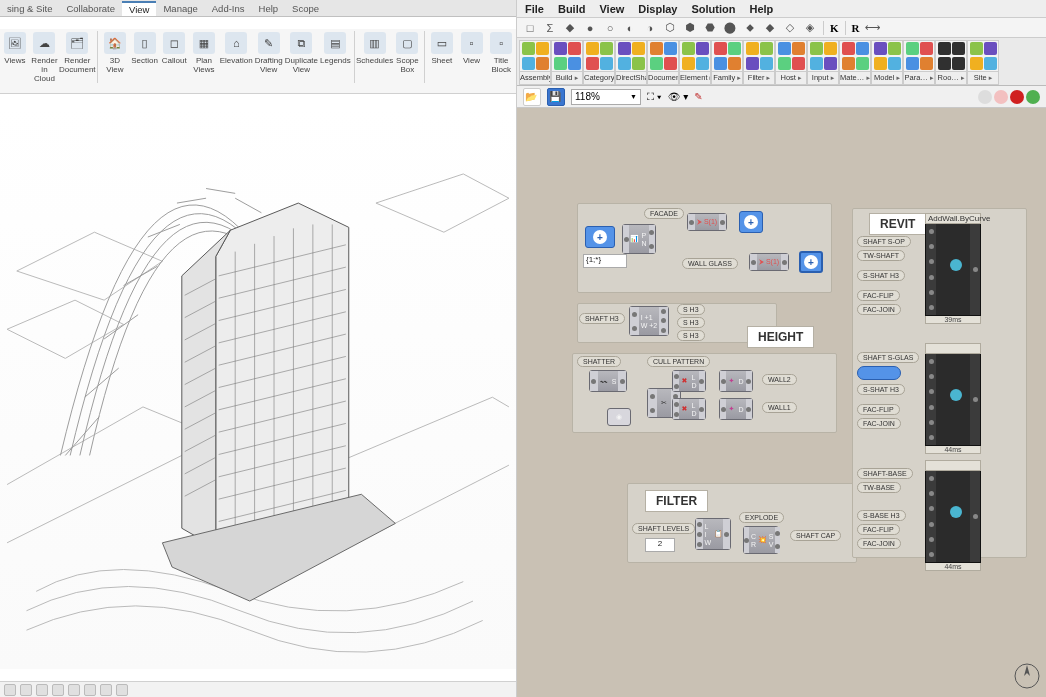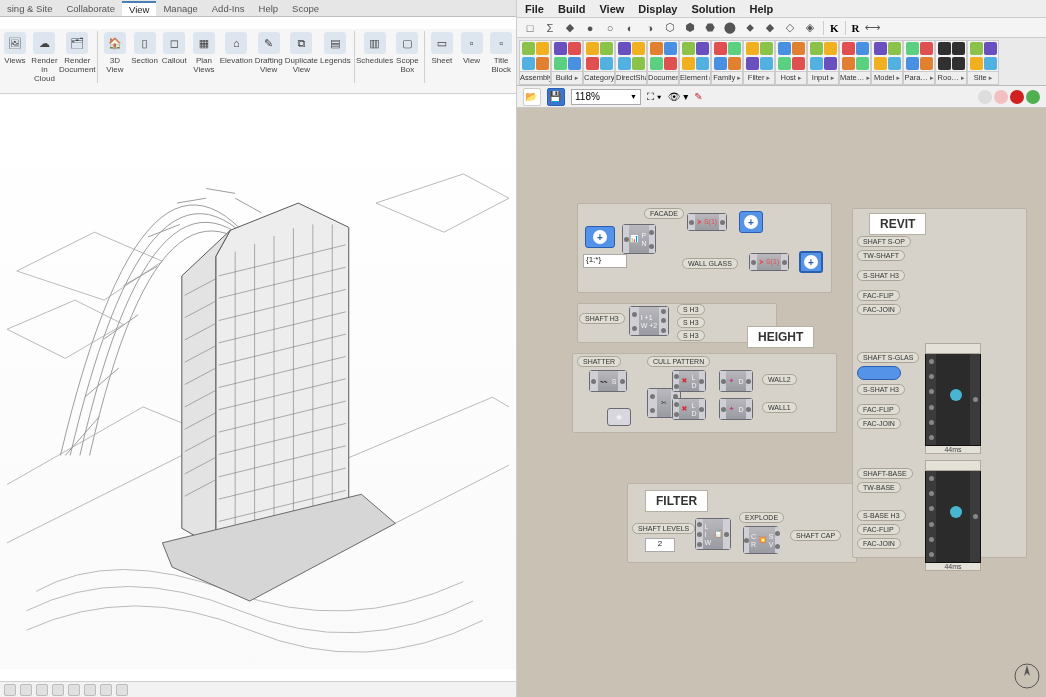--- a/index.html
+++ b/index.html
@@ -670,20 +670,40 @@
     <div class="gh-pill" style="left:340px;top:276px;">S-SHAT H3</div>
     <div class="gh-pill" style="left:340px;top:296px;">FAC-FLIP</div>
     <div class="gh-pill" style="left:340px;top:310px;">FAC-JOIN</div>
 
     <div class="gh-pill" style="left:340px;top:360px;">SHAFT-BASE</div>
     <div class="gh-pill" style="left:340px;top:374px;">TW-BASE</div>
     <div class="gh-pill" style="left:340px;top:402px;">S-BASE H3</div>
     <div class="gh-pill" style="left:340px;top:416px;">FAC-FLIP</div>
     <div class="gh-pill" style="left:340px;top:430px;">FAC-JOIN</div>
 
+    <div class="revit-comp" style="left:408px;top:105px;width:56px;">
+      <div class="hdr">AddWall.ByCurve</div>
+      <div class="bod" style="height:92px;">
+          <div class="pcol">
+            <div class="p"></div>
+            <div class="p"></div>
+            <div class="p"></div>
+            <div class="p"></div>
+            <div class="p"></div>
+            <div class="p"></div>
+          </div>
+          <div class="mid">
+            <div class="dot" style="background:#4ab5d0;left:14px;top:35px;"></div>
+          </div>
+          <div class="pcol">
+            <div class="p"></div>
+          </div>
+        </div>
+      <div class="ftr">39ms</div>
+    </div>
     <div class="revit-comp" style="left:408px;top:235px;width:56px;">
       <div class="hdr">&nbsp;</div>
       <div class="bod" style="height:92px;">
           <div class="pcol">
             <div class="p"></div>
             <div class="p"></div>
             <div class="p"></div>
             <div class="p"></div>
             <div class="p"></div>
             <div class="p"></div>

